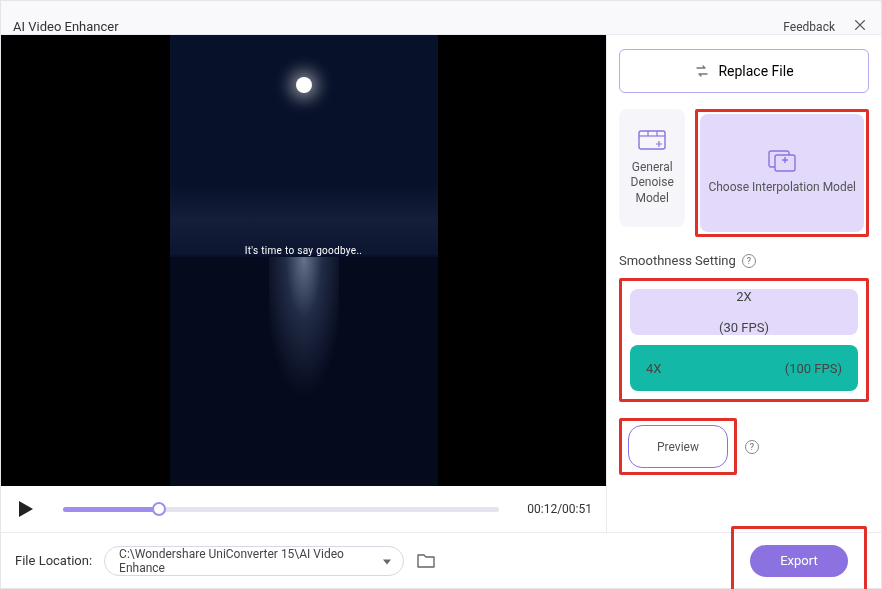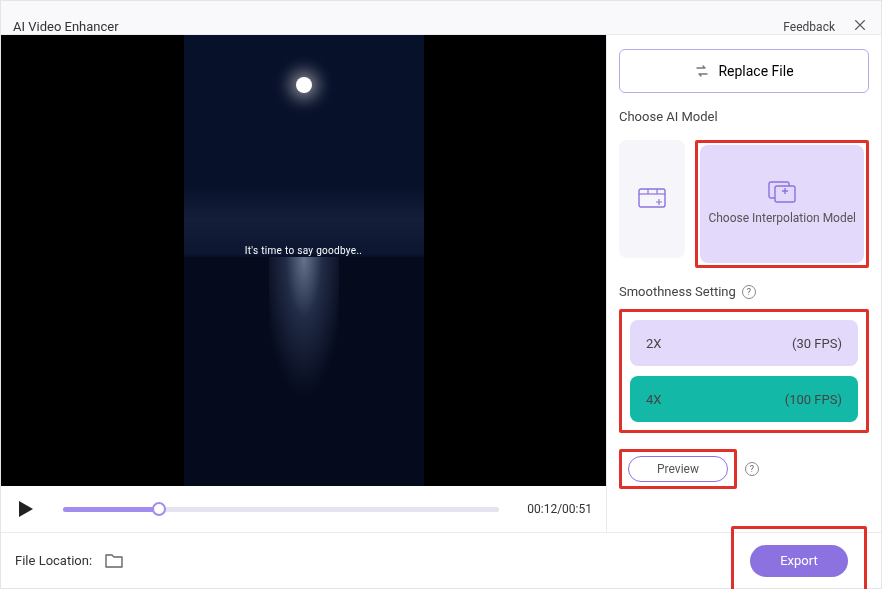--- a/index.html
+++ b/index.html
@@ -7,21 +7,21 @@
   .window { width: 882px; height: 589px; border: 1px solid #e5e5e8; display: flex; flex-direction: column; }
   .titlebar { height: 34px; display: flex; align-items: flex-end; padding: 0 12px; border-bottom: 1px solid #eceaf0; background: #f9f8fb; }
   .titlebar .title { font-size: 13px; color: #333; }
   .titlebar .spacer { flex: 1; }
   .titlebar .feedback { font-size: 12px; color: #444; margin-right: 16px; cursor: pointer; }
   .titlebar .close-x { width: 18px; height: 18px; display: flex; align-items: center; justify-content: center; cursor: pointer; }
 
   .content { flex: 1; display: flex; min-height: 0; }
   .left { flex: 1; display: flex; flex-direction: column; border-right: 1px solid #eceaf0; min-width: 0; }
   .video-area { flex: 1; background: #000; position: relative; display: flex; justify-content: center; align-items: stretch; min-height: 0; }
-  .video-frame { width: 240px; background: #08112a; position: relative; overflow: hidden; }
+  .video-frame { width: 268px; background: #08112a; position: relative; overflow: hidden; }
   .moon { position: absolute; top: 42px; left: 50%; transform: translateX(-50%); width: 16px; height: 16px; background: #fff; border-radius: 50%; box-shadow: 0 0 16px 6px rgba(255,255,255,0.5); }
   .clouds { position: absolute; top: 150px; left: 0; right: 0; height: 70px; background: linear-gradient(180deg, rgba(50,60,90,0) 0%, rgba(40,50,80,0.4) 50%, rgba(30,40,70,0.2) 100%); }
   .caption { position: absolute; top: 210px; left: 0; right: 0; text-align: center; color: #fff; font-size: 10px; letter-spacing: 0.3px; }
   .sea { position: absolute; top: 222px; left: 0; right: 0; bottom: 0; background: #050a1c; }
   .reflection { position: absolute; top: 222px; left: 50%; transform: translateX(-50%); width: 70px; bottom: 0; background: radial-gradient(ellipse 60px 200px at 50% 0%, rgba(200,220,255,0.5) 0%, rgba(150,180,240,0.2) 30%, rgba(50,80,160,0) 70%); }
 
   .player-bar { height: 46px; display: flex; align-items: center; padding: 0 14px; gap: 28px; }
   .play-btn { width: 20px; height: 20px; cursor: pointer; }
   .progress { flex: 1; height: 5px; background: #e6e2f0; border-radius: 3px; position: relative; }
   .progress-fill { position: absolute; left: 0; top: 0; bottom: 0; width: 22%; background: #a18cf0; border-radius: 3px; }
@@ -39,26 +39,26 @@
   .model-card { flex: 1; height: 118px; border-radius: 8px; display: flex; flex-direction: column; align-items: center; justify-content: center; gap: 8px; cursor: pointer; font-size: 12px; text-align: center; color: #555; padding: 8px; }
   .model-card.plain { background: #f6f5f9; }
   .model-card.selected { background: #e3d9fb; }
   .model-card .mlabel { line-height: 1.3; }
   .model-icon { width: 28px; height: 22px; }
 
   .redbox { border: 3px solid #e0302a; border-radius: 2px; }
   .redbox-models { padding: 2px; }
   .redbox-smooth { padding: 8px; display: flex; flex-direction: column; gap: 10px; margin-top: -6px; }
   .smooth-opt { height: 46px; border-radius: 8px; display: flex; align-items: center; justify-content: space-between; padding: 0 16px; font-size: 13px; color: #444; cursor: pointer; }
-  .smooth-opt.selected { background: #e3d9fb; }
+  .smooth-opt.selected { background: #e3d9fb; flex-direction: column; }
   .smooth-opt.plain { background: #14b8a6; }
 
   .preview-row { display: flex; align-items: center; gap: 8px; }
   .redbox-preview { padding: 4px 6px; }
-  .preview-btn { width: 100px; height: 26px; border: 1px solid #8c72e0; border-radius: 14px; background: #fff; font-size: 12px; color: #555; cursor: pointer; }
+  .preview-btn { width: 100px; height: 43px; border: 1px solid #8c72e0; border-radius: 14px; background: #fff; font-size: 12px; color: #555; cursor: pointer; }
 
   .footer { height: 56px; border-top: 1px solid #eceaf0; display: flex; align-items: center; padding: 0 14px; gap: 12px; }
   .footer-label { font-size: 13px; color: #333; }
   .location-select { flex: 0 0 300px; height: 30px; border: 1px solid #dad6e2; border-radius: 15px; padding: 0 30px 0 14px; font-size: 12px; color: #444; background: #fff; position: relative; display: flex; align-items: center; cursor: pointer; }
   .location-select::after { content: ""; position: absolute; right: 12px; top: 50%; transform: translateY(-30%); border-left: 4px solid transparent; border-right: 4px solid transparent; border-top: 5px solid #666; }
   .folder-btn { width: 20px; height: 18px; cursor: pointer; }
   .footer .spacer { flex: 1; }
   .redbox-export { padding: 16px; }
   .export-btn { width: 98px; height: 32px; background: #8c72e0; color: #fff; border: none; border-radius: 16px; font-size: 13px; cursor: pointer; }
 </style>
@@ -105,31 +105,31 @@
     </div>
 
     <div class="right">
       <button class="replace-btn">
         <svg viewBox="0 0 16 16">
           <path d="M3 5 L11 5 L9 3 M13 11 L5 11 L7 13" stroke="#777" stroke-width="1.4" fill="none" stroke-linecap="round" stroke-linejoin="round"></path>
         </svg>
         <span>Replace File</span>
       </button>
 
-      <div class="section-label">Choose AI Model</div>
 
       <div class="models">
         <div class="model-card plain">
           <svg class="model-icon" viewBox="0 0 28 22">
             <rect x="1" y="1" width="26" height="18" rx="2" fill="none" stroke="#8c72e0" stroke-width="1.4"></rect>
             <line x1="1" y1="6" x2="27" y2="6" stroke="#8c72e0" stroke-width="1.2"></line>
             <line x1="10" y1="1" x2="10" y2="6" stroke="#8c72e0" stroke-width="1.2"></line>
             <line x1="19" y1="1" x2="19" y2="6" stroke="#8c72e0" stroke-width="1.2"></line>
             <path d="M18 14 L24 14 M21 11 L21 17" stroke="#8c72e0" stroke-width="1.2"></path>
           </svg>
+          <div class="mlabel">General Denoise Model</div>
         </div>
         <div class="redbox redbox-models">
           <div class="model-card selected">
             <svg class="model-icon" viewBox="0 0 28 22">
               <rect x="1" y="1" width="20" height="16" rx="2" fill="none" stroke="#8c72e0" stroke-width="1.4"></rect>
               <rect x="7" y="5" width="20" height="16" rx="2" fill="#e3d9fb" stroke="#8c72e0" stroke-width="1.4"></rect>
               <path d="M14 10 L20 10 M17 7 L17 13" stroke="#8c72e0" stroke-width="1.4"></path>
             </svg>
             <div class="mlabel">Choose Interpolation Model</div>
           </div>
@@ -156,20 +156,23 @@
         <div class="redbox redbox-preview">
           <button class="preview-btn">Preview</button>
         </div>
         <span class="help-circle">?</span>
       </div>
     </div>
   </div>
 
   <div class="footer">
     <span class="footer-label">File Location:</span>
+    <div class="location-select">
+      <span>C:\Wondershare UniConverter 15\AI Video Enhance</span>
+    </div>
     <span class="folder-btn">
       <svg viewBox="0 0 20 18">
         <path d="M2 3 L8 3 L10 5 L18 5 L18 15 L2 15 Z" fill="none" stroke="#666" stroke-width="1.4" stroke-linejoin="round"></path>
       </svg>
     </span>
     <span class="spacer"></span>
     <div class="redbox redbox-export">
       <button class="export-btn">Export</button>
     </div>
   </div>

